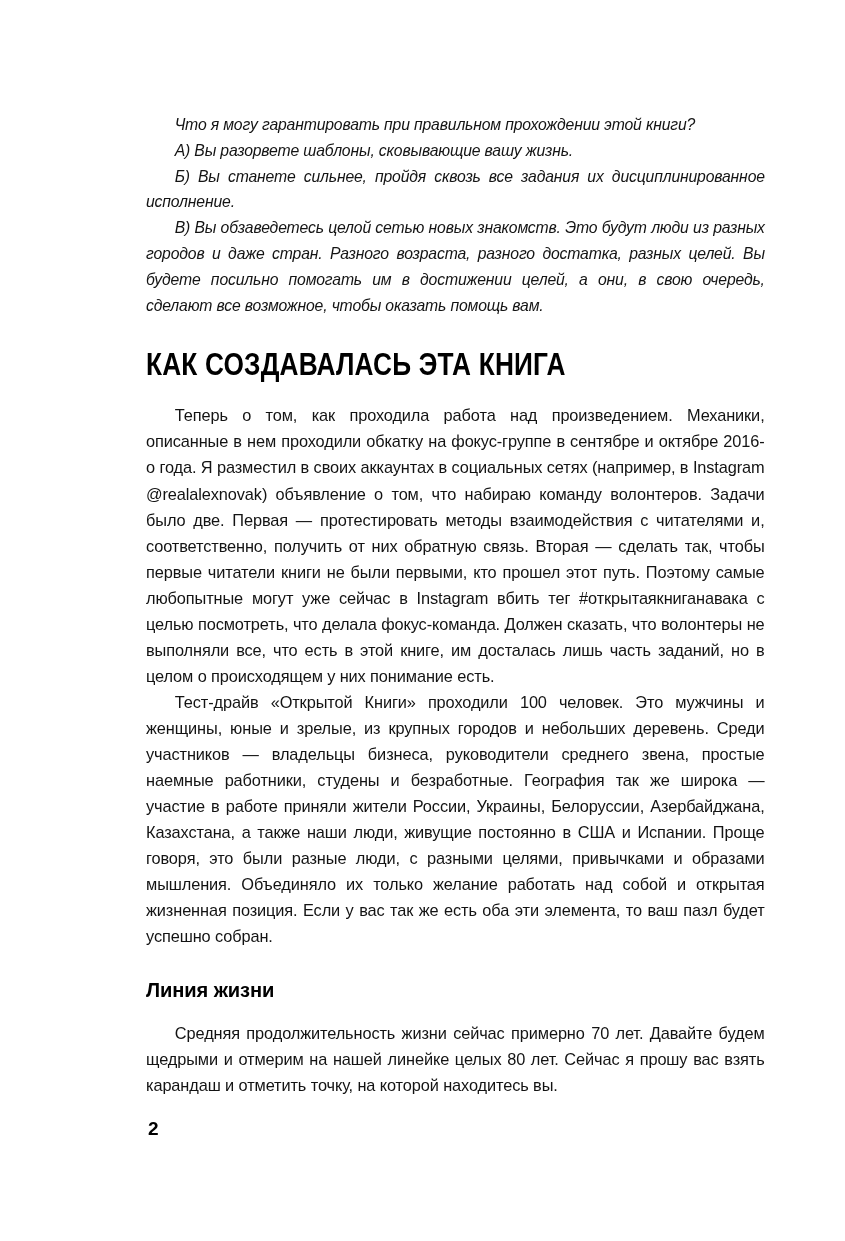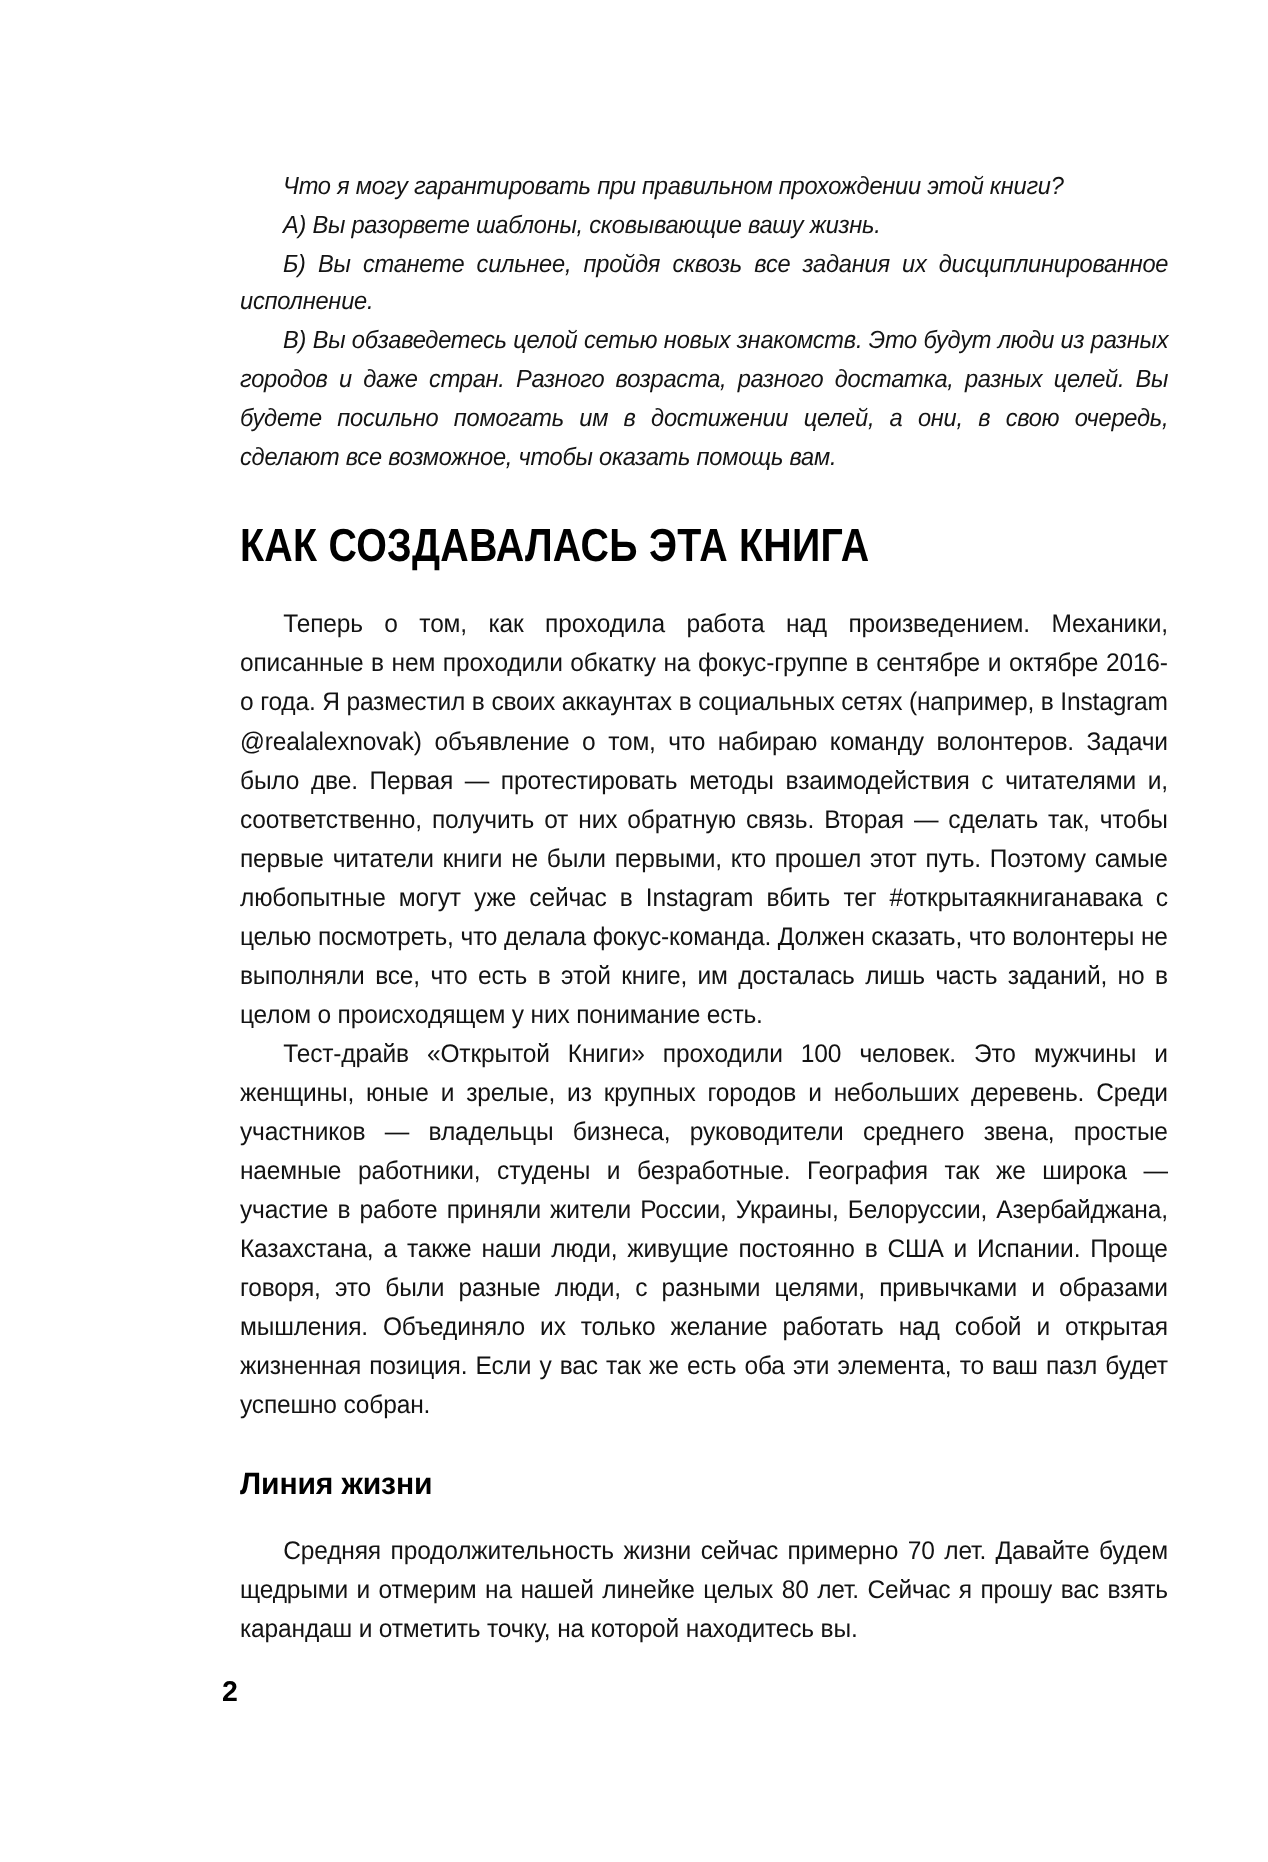--- a/index.html
+++ b/index.html
@@ -24,21 +24,20 @@
     width: 845px;
     height: 1241px;
     background: #ffffff;
   }
 
   .content {
     position: absolute;
     left: 146px;
     top: 112px;
     width: 619px;
-    margin-left: 14px;
   }
 
   
   .lead {
     font-family: "Liberation Sans", "DejaVu Sans", sans-serif;
     font-style: italic;
     font-size: 16.5px;
     line-height: 25.8px;
     text-align: justify;
     text-justify: inter-word;

